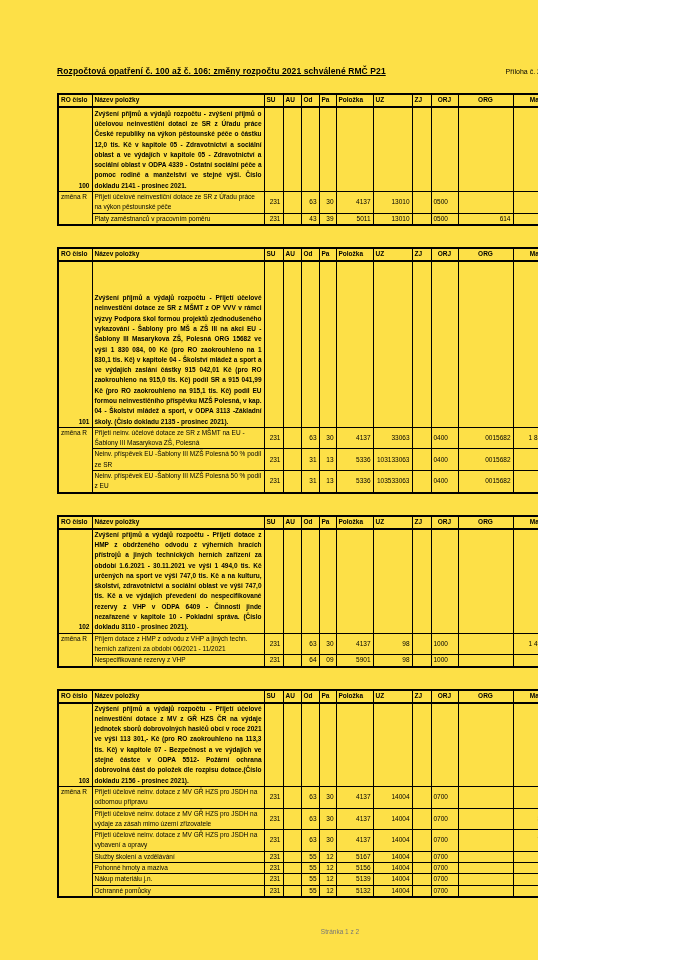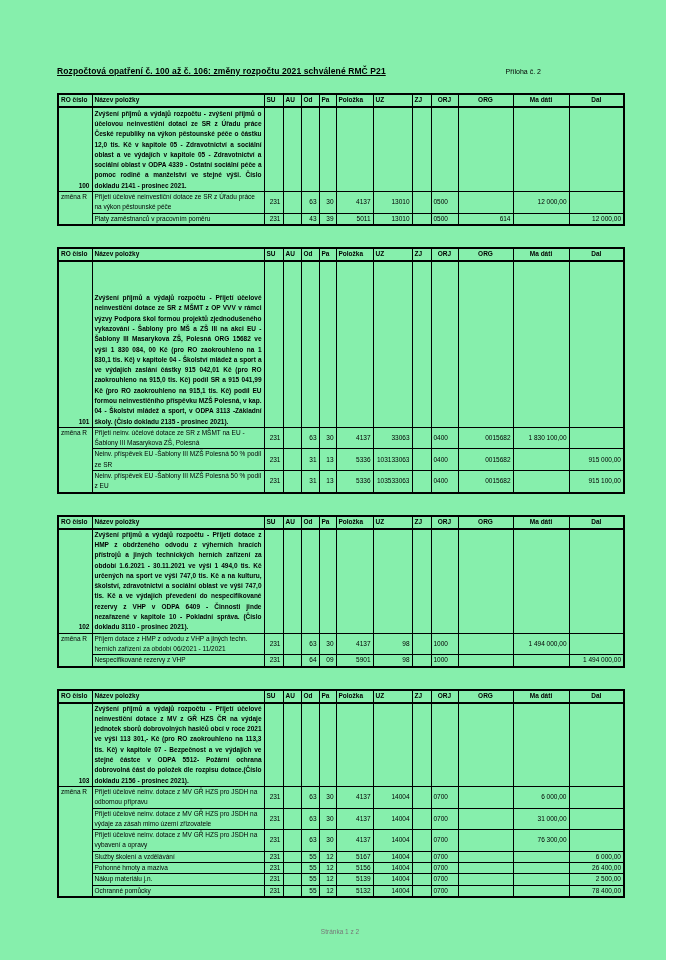--- a/index.html
+++ b/index.html
@@ -4,23 +4,23 @@
 <style>
   html, body {
     margin: 0;
     padding: 0;
     background: #ffffff;
     font-family: "Liberation Sans", sans-serif;
     color: #000;
   }
   .page {
     position: relative;
-    width: 666px;
+    width: 538px;
     height: 960px;
-    background: #86efac;
+    background: #fde047;
     overflow: hidden;
   }
   .content {
     width: 566px;
     margin-left: 57px;
     padding-top: 66px;
   }
   .titlebar {
     display: flex;
     justify-content: space-between;

